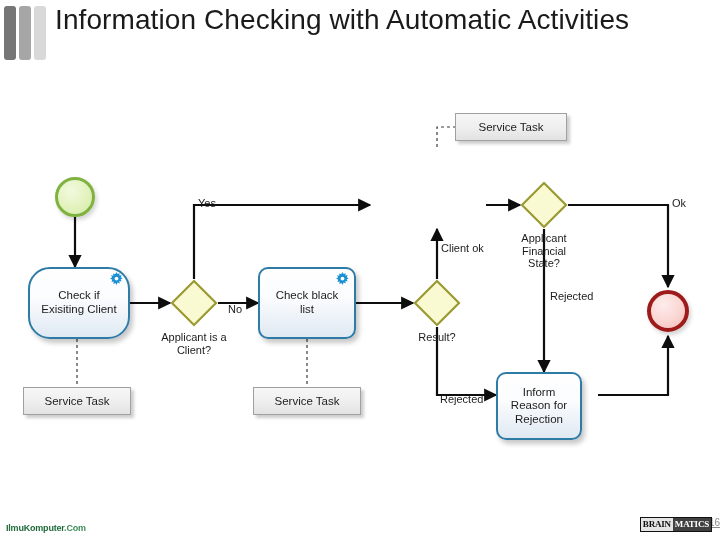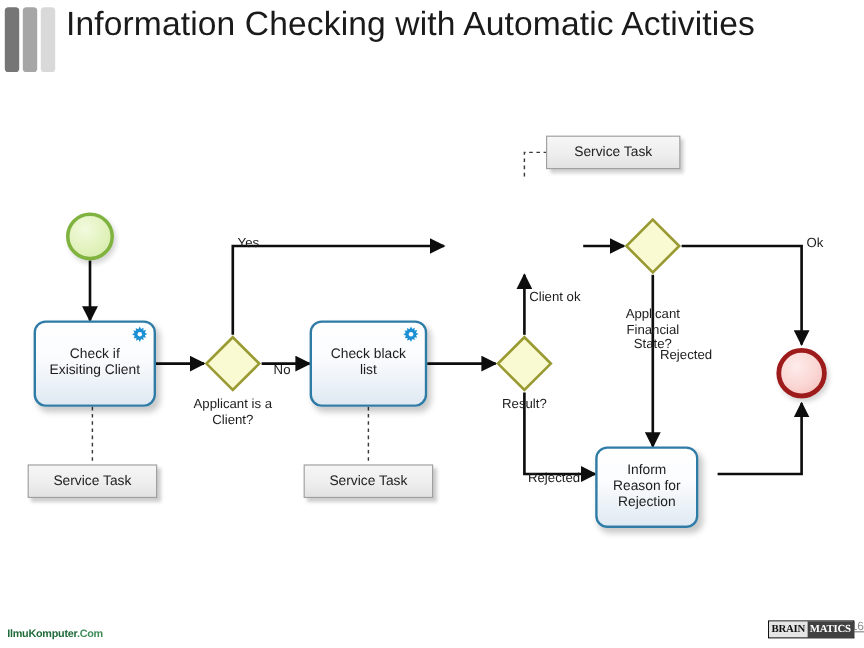--- a/index.html
+++ b/index.html
@@ -237,21 +237,21 @@
 
     <g stroke="#3a3a3a" fill="none" stroke-width="1.2" stroke-dasharray="3,3">
       <path d="M 77 234 L 77 282"></path>
       <path d="M 307 234 L 307 282"></path>
       <path d="M 437 42 L 437 22 L 455 22"></path>
     </g>
   </svg>
 
   <div class="node event start" style="left:55px; top:72px;"></div>
 
-  <div class="node task" style="left:28px; top:162px; width:102px; height:72px; position:absolute;">
+  <div class="node task" style="left:28px; top:162px; width:102px; height:72px; position:absolute;border-radius:22px;">
     <span>
       <span>Check if</span><br>
       <span>Exisiting Client</span>
     </span>
     <svg class="gear-icon" viewBox="0 0 24 24">
       <path fill="#1b8fd4" d="M12 1.6l1.7 3.3 3.4-1.5-.6 3.7 3.7-.6-1.5 3.4 3.3 1.7-3.3 1.7 1.5 3.4-3.7-.6.6 3.7-3.4-1.5L12 22.4l-1.7-3.3-3.4 1.5.6-3.7-3.7.6 1.5-3.4L1.6 12l3.3-1.7L3.4 6.9l3.7.6-.6-3.7 3.4 1.5z"></path>
       <circle cx="12" cy="12" r="3" fill="#ffffff"></circle>
     </svg>
   </div>
 
@@ -278,21 +278,21 @@
     <polygon points="24,2 46,24 24,46 2,24" fill="#fafad2" stroke="#9a9a33" stroke-width="2.2"></polygon>
   </svg>
   <div class="gw-label" style="left:397px; top:226px; width:80px;">
     <span>Result?</span>
   </div>
 
 
   <svg class="node gateway" style="left:520px; top:76px;" viewBox="0 0 48 48">
     <polygon points="24,2 46,24 24,46 2,24" fill="#fafad2" stroke="#9a9a33" stroke-width="2.2"></polygon>
   </svg>
-  <div class="gw-label" style="left:504px; top:127px; width:80px;margin-top:24px;">
+  <div class="gw-label" style="left:504px; top:127px; width:80px;">
     <span>Applicant</span><br>
     <span>Financial</span><br>
     <span>State?</span>
   </div>
 
   <div class="node task" style="left:496px; top:267px; width:86px; height:68px;">
     <span>
       <span>Inform</span><br>
       <span>Reason for</span><br>
       <span>Rejection</span>

